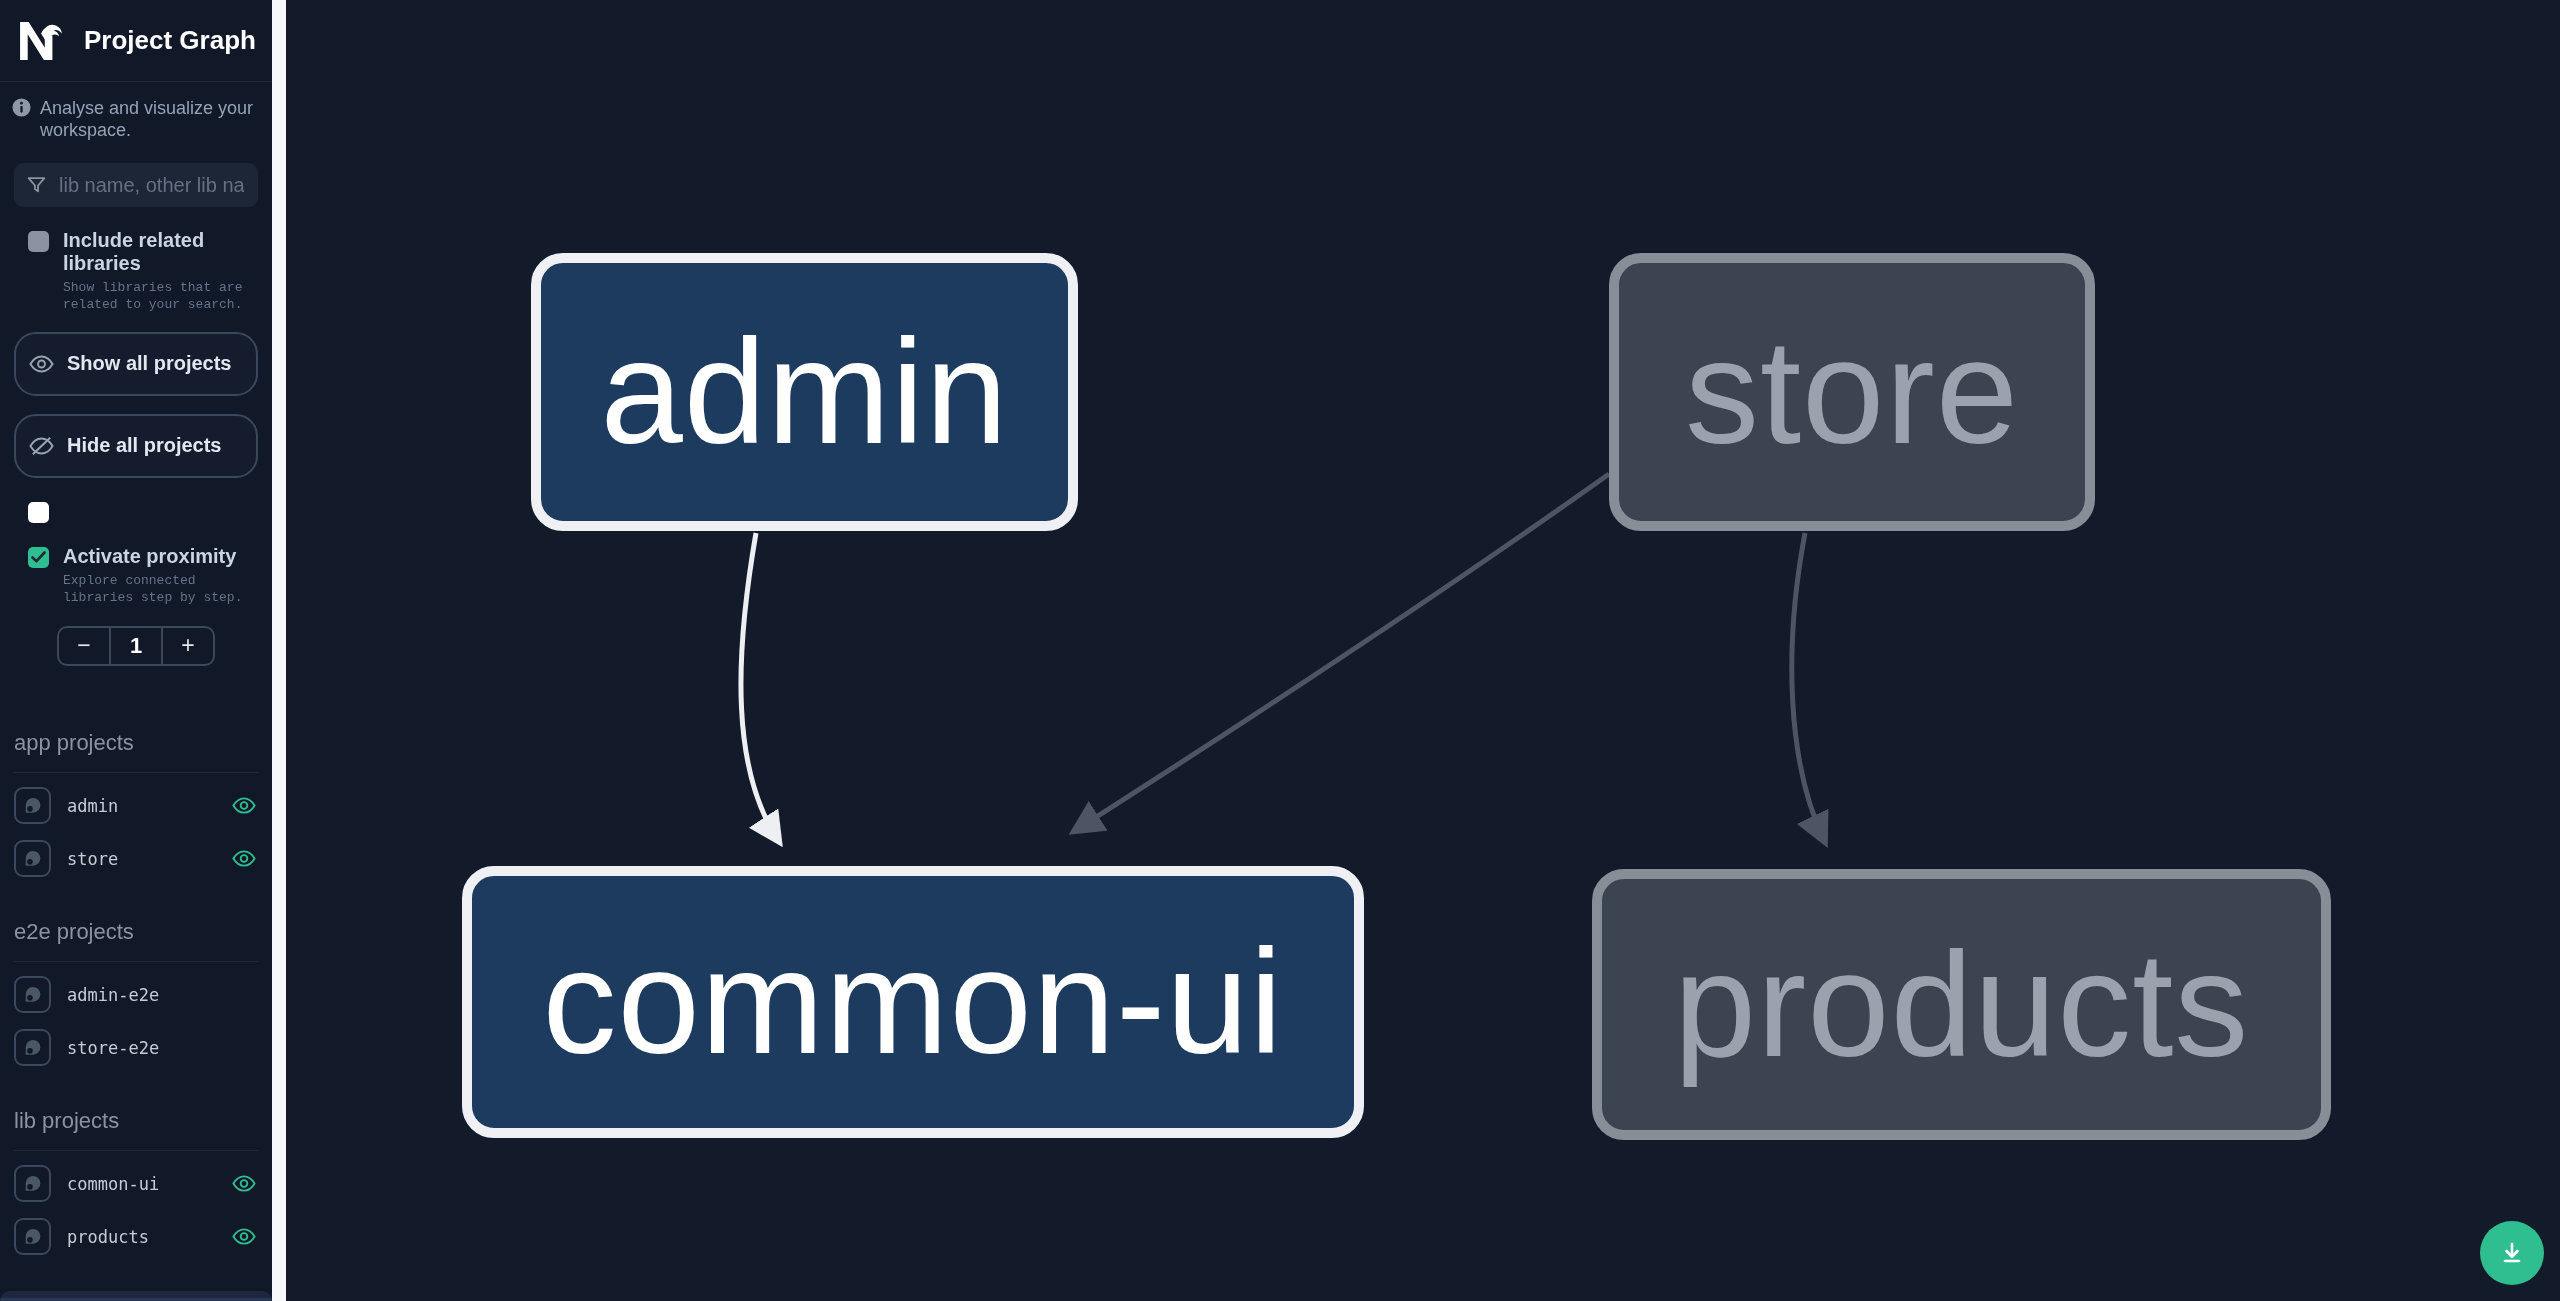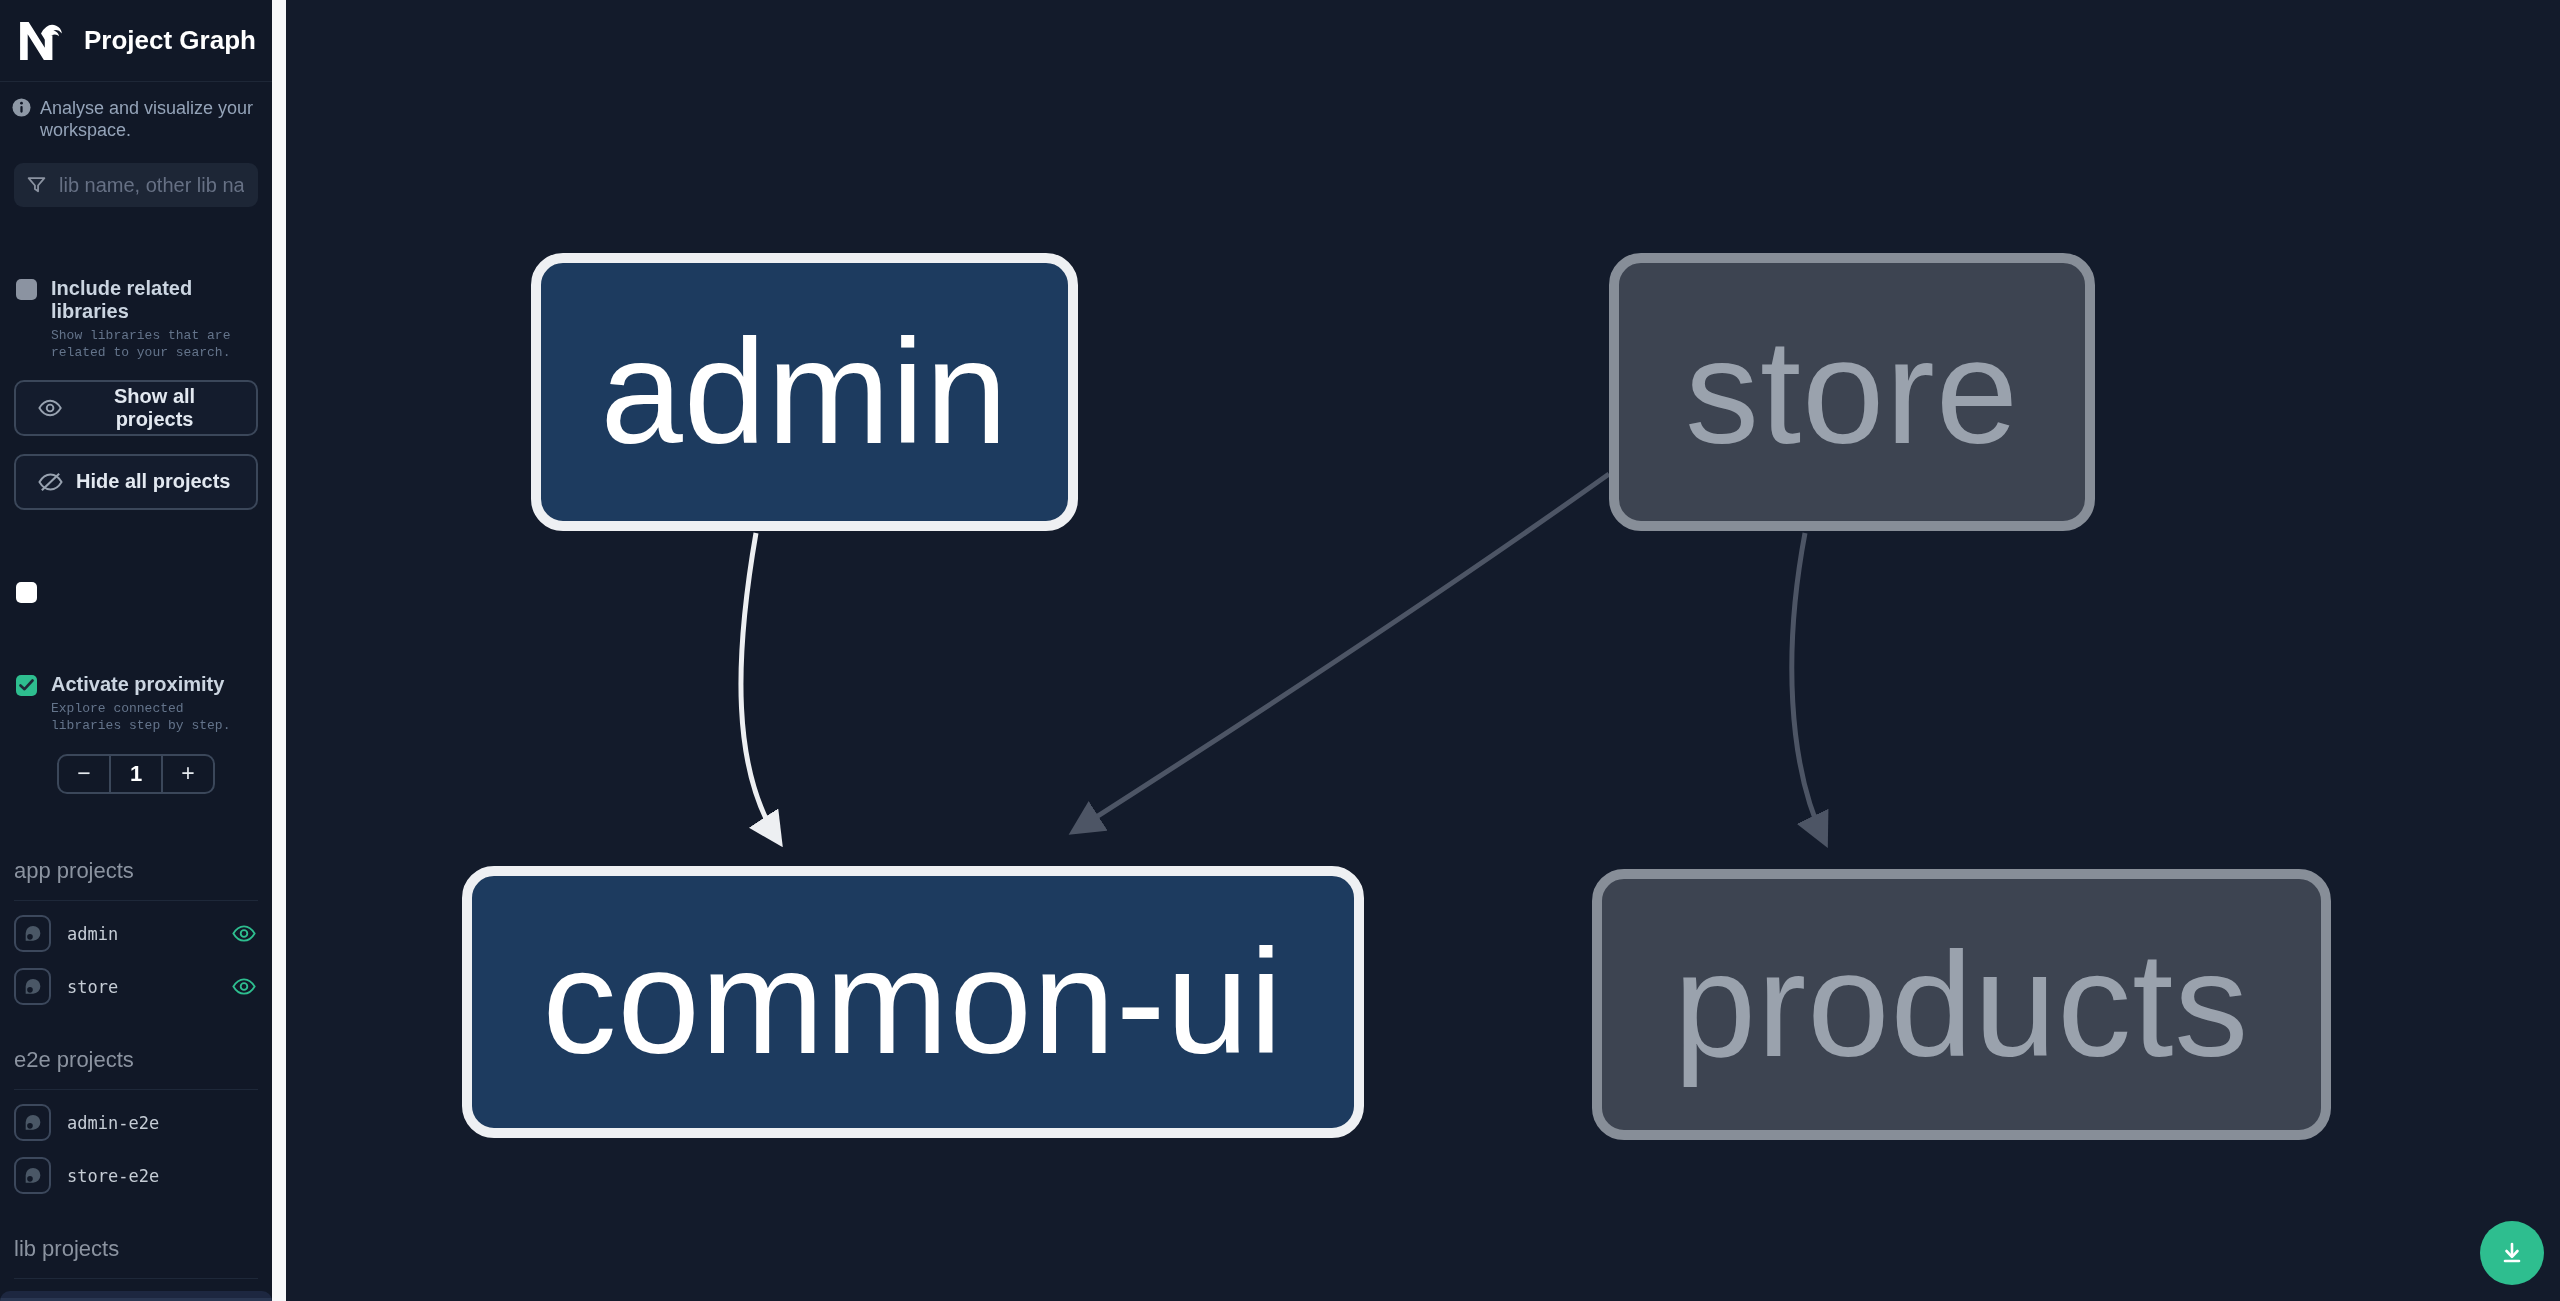--- a/index.html
+++ b/index.html
@@ -30,33 +30,33 @@
   }
   .searchbox{
     margin:22px 14px 0 14px;height:44px;background:#1d2636;border-radius:9px;
     display:flex;align-items:center;padding:0 12px;gap:10px;
   }
   .searchbox input{
     background:transparent;border:none;outline:none;color:#cbd5e1;
     font-size:20px;width:100%;font-family:"Liberation Sans",sans-serif;
   }
   .searchbox input::placeholder{color:#667084;}
-  .opt{display:flex;gap:14px;padding:22px 16px 0 16px;margin-top:48px;}
+  .opt{display:flex;gap:14px;padding:22px 16px 0 28px;}
   .cb{width:21px;height:21px;border-radius:5px;flex:0 0 auto;margin-top:2px;
       display:flex;align-items:center;justify-content:center;}
   .cb-gray{background:#8b93a1;}
   .cb-white{background:#ffffff;}
   .cb-teal{background:#2ebe8f;}
   .cb-teal svg{display:block;}
   .opt-label{font-size:20px;font-weight:700;color:#cbd5e1;line-height:1.15;}
   .opt-desc{font-size:13px;color:#64748b;line-height:1.32;margin-top:4px;max-width:210px;font-family:Liberation Mono, monospace;}
   .sb-btn{
-    margin:18px 14px 0 14px;height:56px;display:flex;align-items:center;gap:13px;
-    border:2px solid #3b475a;border-radius:10px;background:#141c2d;
-    padding:0 22px;cursor:pointer;box-sizing:border-box;width:244px;
+    margin:18px 14px 0 14px;height:64px;display:flex;align-items:center;gap:13px;
+    border:2px solid #3b475a;border-radius:22px;background:#141c2d;
+    padding:0 13px;cursor:pointer;box-sizing:border-box;width:244px;
   }
   .sb-btn span{font-size:20px;font-weight:700;color:#e2e8f0;}
   .stepper{
     margin:20px auto 0 auto;width:158px;height:40px;border:2px solid #3b475a;
     border-radius:10px;display:flex;align-items:stretch;box-sizing:border-box;overflow:hidden;
   }
   .stepper .seg{flex:1;display:flex;align-items:center;justify-content:center;
     color:#e5e9ee;font-size:23px;}
   .stepper .seg + .seg{border-left:2px solid #3b475a;}
   .stepper .val{color:#ffffff;font-weight:700;font-size:22px;}

